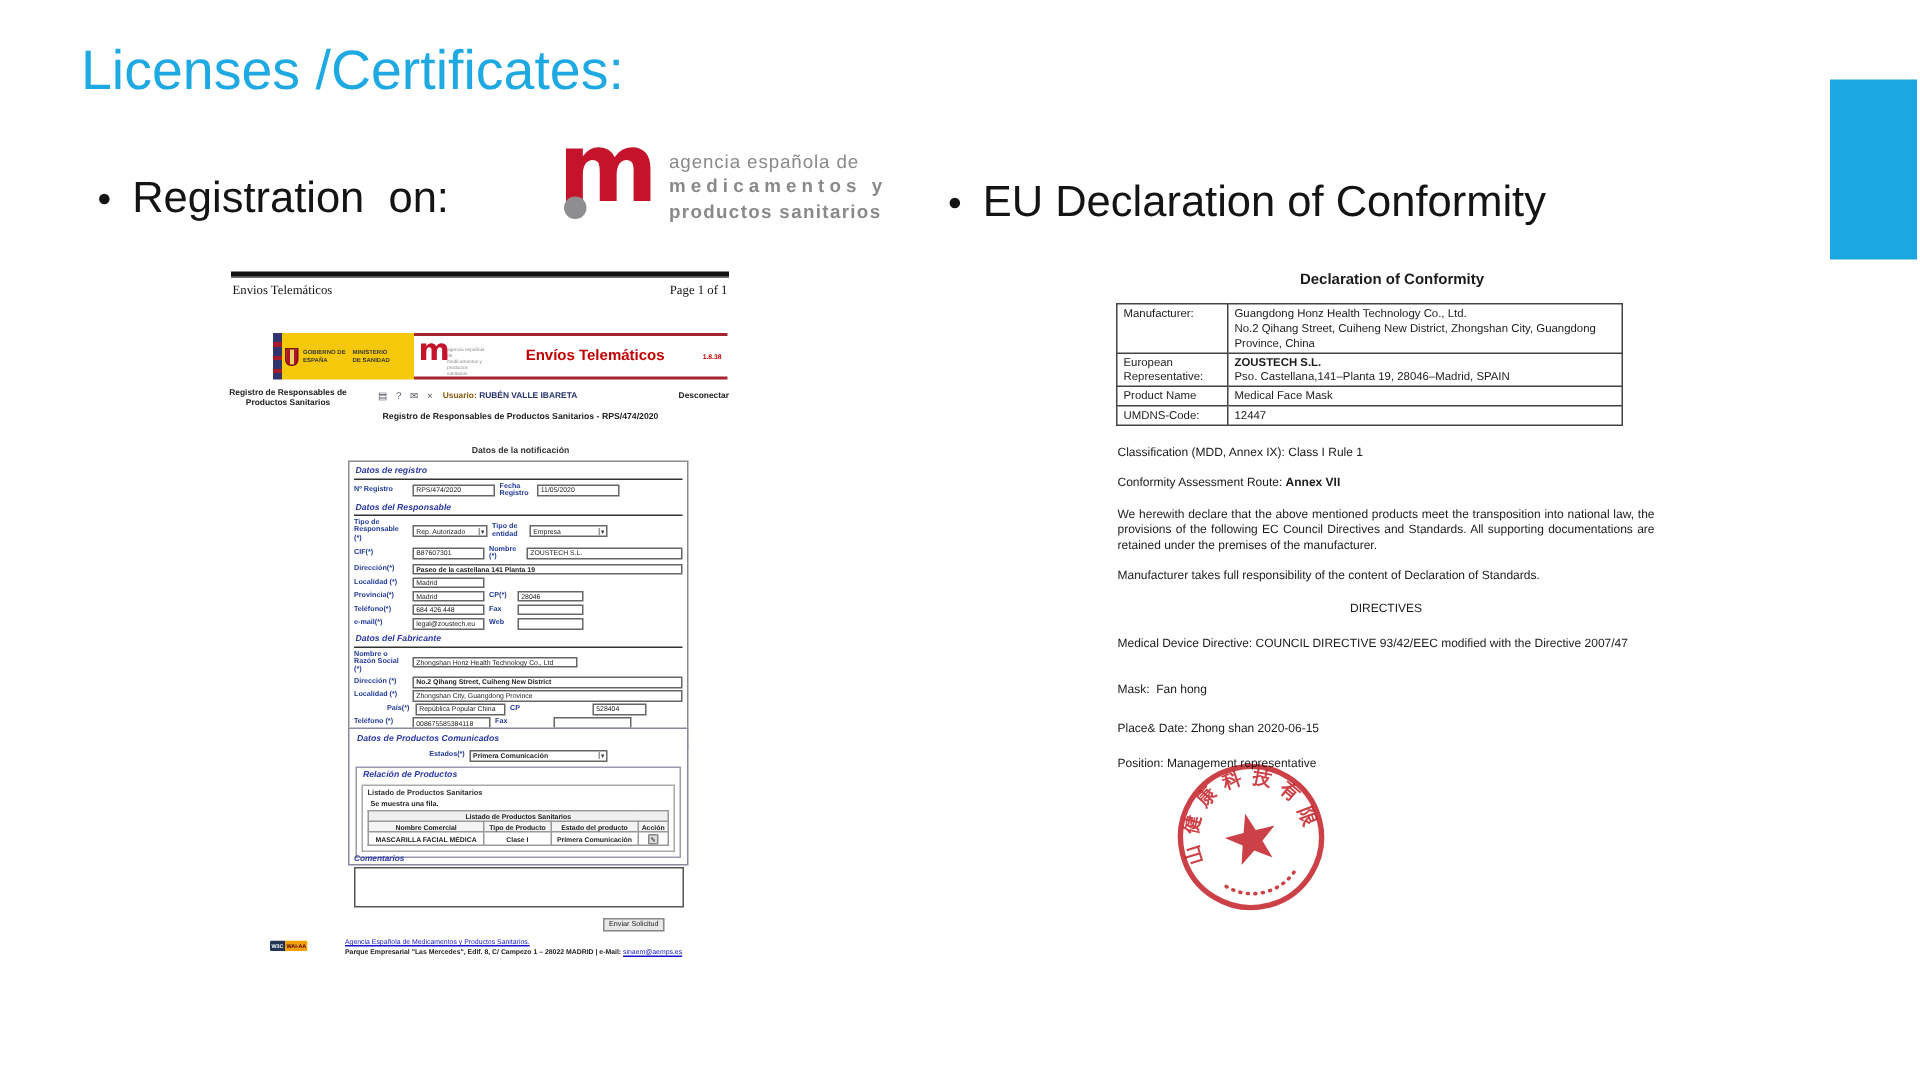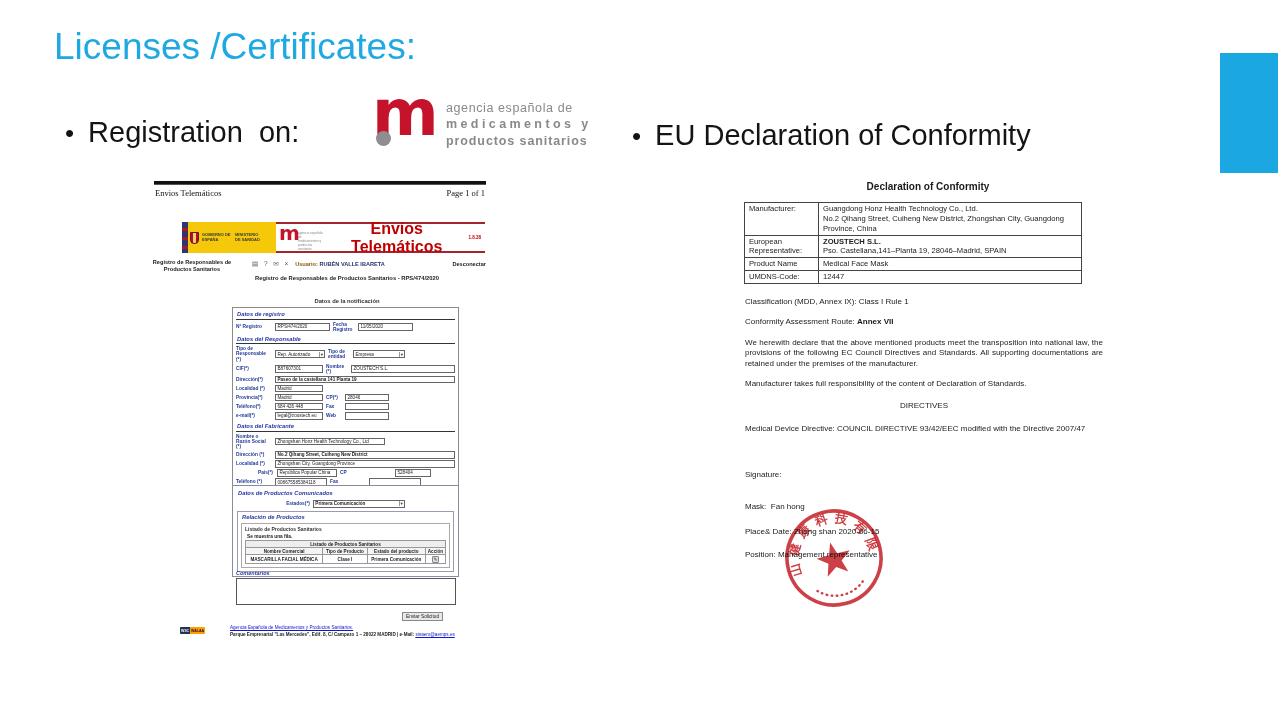--- a/index.html
+++ b/index.html
@@ -39,21 +39,21 @@
   .coat { width:9px; height:12px; border-radius:0 0 4px 4px;
           background:linear-gradient(90deg,#B51029 0 30%,#E8D26A 30% 70%,#B51029 70% 100%);
           border:0.5px solid #7a0e1e; }
   .gob-txt { font-size:4px; line-height:1.15; color:#3a3a3a; font-weight:bold; width:30px; }
   .banner-white { flex:1; background:#fff; border-top:2px solid #A42430; border-bottom:2px solid #A42430;
                   position:relative; display:flex; align-items:center; }
   .mini-logo { position:relative; width:46px; height:22px; margin-left:3px; }
   .mini-m { position:absolute; left:0; top:-6px; font-size:20px; font-weight:bold; color:#C5132C;
             letter-spacing:-1px; font-family:"DejaVu Sans",sans-serif; }
   .mini-lines { position:absolute; left:19px; top:4px; font-size:3.2px; color:#8A888B; line-height:1.3; }
-  .banner-title { flex:1; text-align:center; color:#C00000; font-weight:bold; font-size:16px; }
+  .banner-title { flex:1; text-align:center; color:#C00000; font-weight:bold; font-size:10px; }
   .banner-ver { font-size:4.5px; color:#C00000; margin-right:4px; font-weight:bold; }
 
   .sidebar-label { position:absolute; left:0; top:78px; width:80px; text-align:center;
                    font-weight:bold; font-size:5.6px; line-height:1.3; color:#222; }
   .toolbar-icons { position:absolute; left:100px; top:79px; font-size:6.5px; color:#556;
                    letter-spacing:2px; }
   .user-line { position:absolute; left:110px; right:70px; top:80px; text-align:center;
                font-size:5.6px; font-weight:bold; }
   .user-label { color:#8A5A10; }
   .user-name { color:#27336d; }
@@ -356,21 +356,20 @@
   <div class="rtext mt10">
     <span>Conformity Assessment Route:</span>
     <span style="font-weight:bold">Annex VII</span>
   </div>
   <div class="rtext mt10 just">We herewith declare that the above mentioned products meet the transposition into national law, the provisions of the following EC Council Directives and Standards. All supporting documentations are retained under the premises of the manufacturer.</div>
   <div class="rtext mt10">Manufacturer takes full responsibility of the content of Declaration of Standards.</div>
   <div class="rtext mt12 center" style="font-weight:normal">DIRECTIVES</div>
   <div class="rtext mt12">Medical Device Directive: COUNCIL DIRECTIVE 93/42/EEC modified with the Directive 2007/47</div>
 
   <div class="sig-block">
-    <div class="sig">Signature:</div>
     <div class="nm"><span>Mask:</span>&nbsp;&nbsp;<span>Fan hong</span></div>
     <div class="pd"><span>Place&amp; Date:</span> <span>Zhong shan   2020-06-15</span></div>
     <div class="po"><span>Position:</span> <span>Management representative</span></div>
   </div>
 
   <svg class="stamp" viewBox="0 0 104 104">
     <defs>
       <path id="stampArc" d="M 18,64 A 36,36 0 1 1 86,64" fill="none"></path>
     </defs>
     <circle cx="52" cy="52" r="47" fill="none" stroke="#C5272D" stroke-width="3.6" opacity="0.88"></circle>

